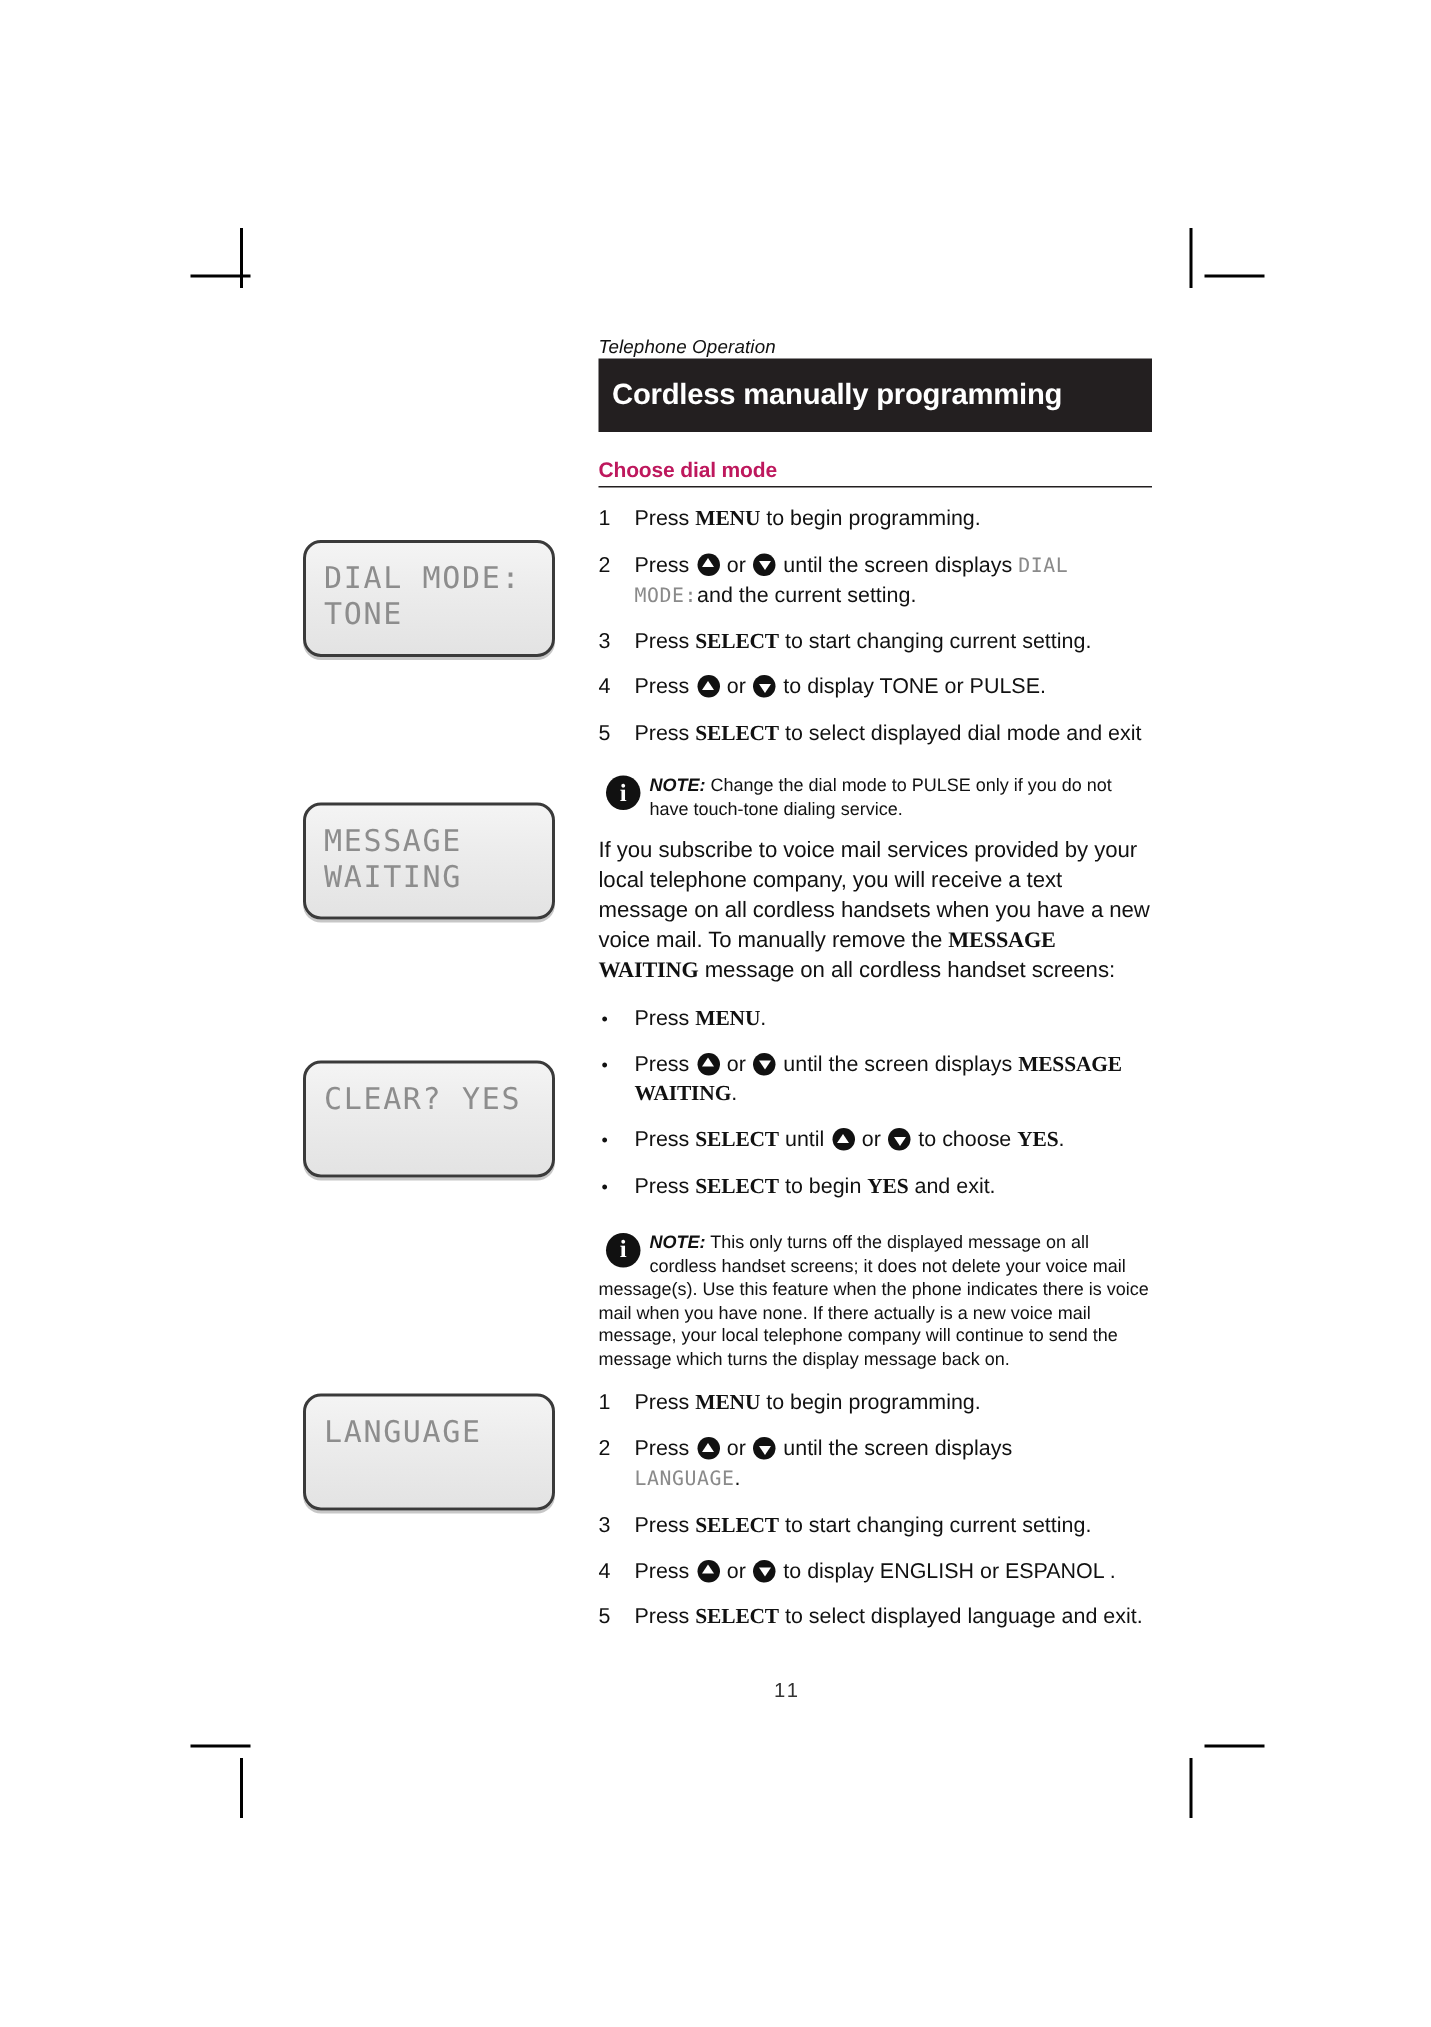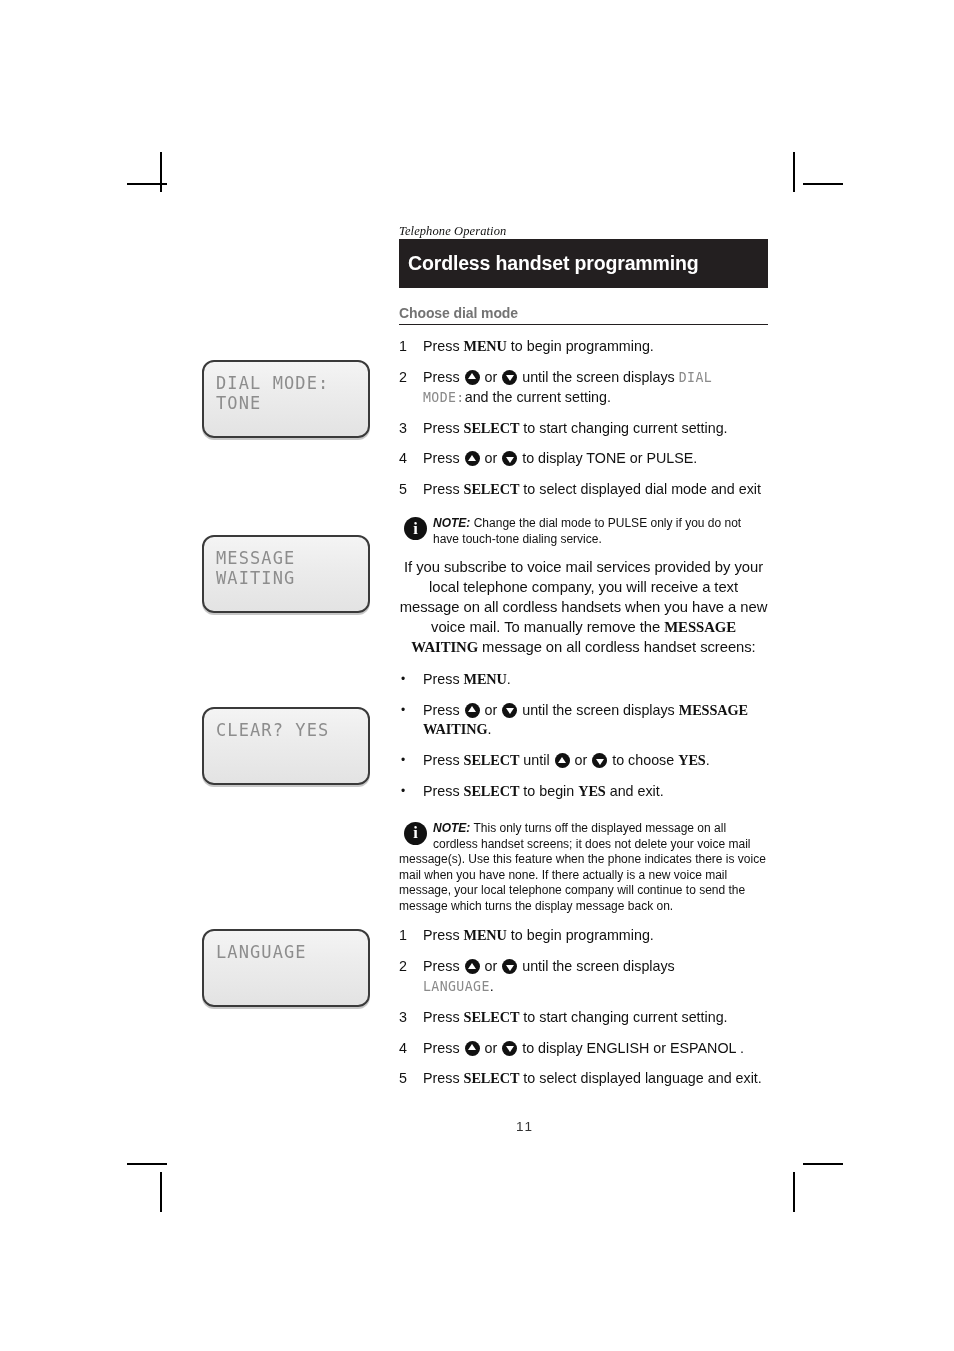--- a/index.html
+++ b/index.html
@@ -31,21 +31,21 @@
     width: 954px; height: 1351px;
   }
 
   
   #running-head {
     position: absolute;
     left: 399px;
     top: 224px;
     font-size: 12.5px;
     font-style: italic;
-    font-family: Liberation Serif, serif;
+    font-family: Liberation Sans, sans-serif;
     color: #111;
     letter-spacing: 0.1px;
   }
 
   
   #chapter-banner {
     position: absolute;
     left: 399px;
     top: 239px;
     width: 369px;
@@ -66,21 +66,21 @@
   #text-col {
     position: absolute;
     left: 399px;
     top: 305px;
     width: 369px;
   }
 
   .sec-head {
     font-size: 14px;
     font-weight: bold;
-    color: #737373;
+    color: #be185d;
     letter-spacing: -0.1px;
     padding-bottom: 3px;
     border-bottom: 1.6px solid #231f20;
     margin: 0;
   }
   .sec-head.gap-before { margin-top: 25px; }
 
   
   ol.steps, ul.steps {
     list-style: none;
@@ -107,21 +107,20 @@
 
   b, .b { font-weight: bold; letter-spacing: -0.1px; font-family: Liberation Serif, serif; }
 
   
   p.body-par {
     font-size: 14.8px;
     line-height: 1.345;
     margin: 11px 0 0 0;
     color: #111;
     letter-spacing: -0.05px;
-    text-align: center;
   }
 
   
   .lcdtext {
     font-family: "DejaVu Sans Mono", monospace;
     color: #8a8a8a;
     font-size: 13.2px;
     letter-spacing: 0.4px;
   }
 
@@ -193,21 +192,21 @@
     border-radius: 12px;
     background: linear-gradient(180deg, #f4f4f4 0%, #ececec 42%, #e3e3e3 100%);
     box-sizing: border-box;
     box-shadow: 0 2px 0 rgba(0,0,0,0.22);
   }
   .lcd .lcd-line {
     position: absolute;
     left: 12px;
     top: 11px;
     font-family: "DejaVu Sans Mono", monospace;
-    font-size: 17px;
+    font-size: 20px;
     letter-spacing: 1.1px;
     color: #8d8d8d;
   }
 
   
   #folio {
     position: absolute;
     left: 0;
     top: 1119px;
     width: 954px;
@@ -228,21 +227,21 @@
   <div class="crop-mark cm-v" style="left:793px; top:152px;"></div>
   <div class="crop-mark cm-h" style="left:803px; top:183px;"></div>
   <div class="crop-mark cm-h" style="left:127px; top:1163px;"></div>
   <div class="crop-mark cm-v" style="left:160px; top:1172px;"></div>
   <div class="crop-mark cm-h" style="left:803px; top:1163px;"></div>
   <div class="crop-mark cm-v" style="left:793px; top:1172px;"></div>
 
   <div id="running-head">Telephone Operation</div>
 
   <div id="chapter-banner">
-    <span class="title">Cordless handset programming</span>
+    <span class="title">Cordless manually programming</span>
   </div>
 
   <div class="lcd" style="left:202px; top:360px;">
     <span class="lcd-line">DIAL MODE: TONE</span>
   </div>
   <div class="lcd" style="left:202px; top:535px;">
     <span class="lcd-line">MESSAGE WAITING</span>
   </div>
   <div class="lcd" style="left:202px; top:707px;">
     <span class="lcd-line">CLEAR? YES</span>

